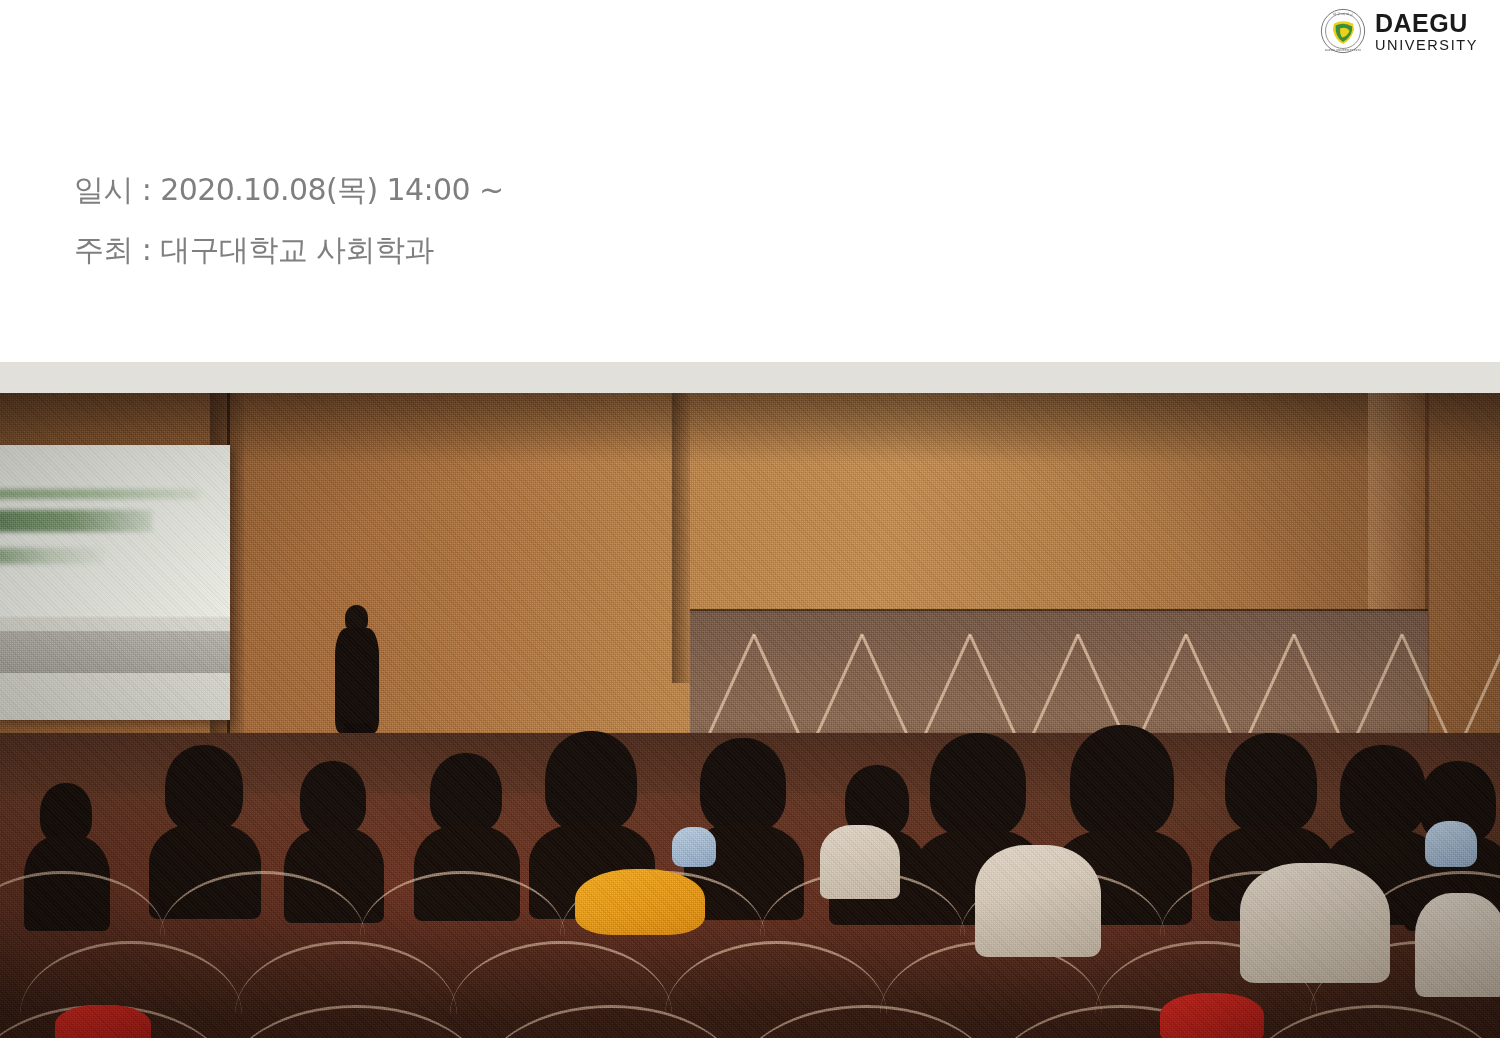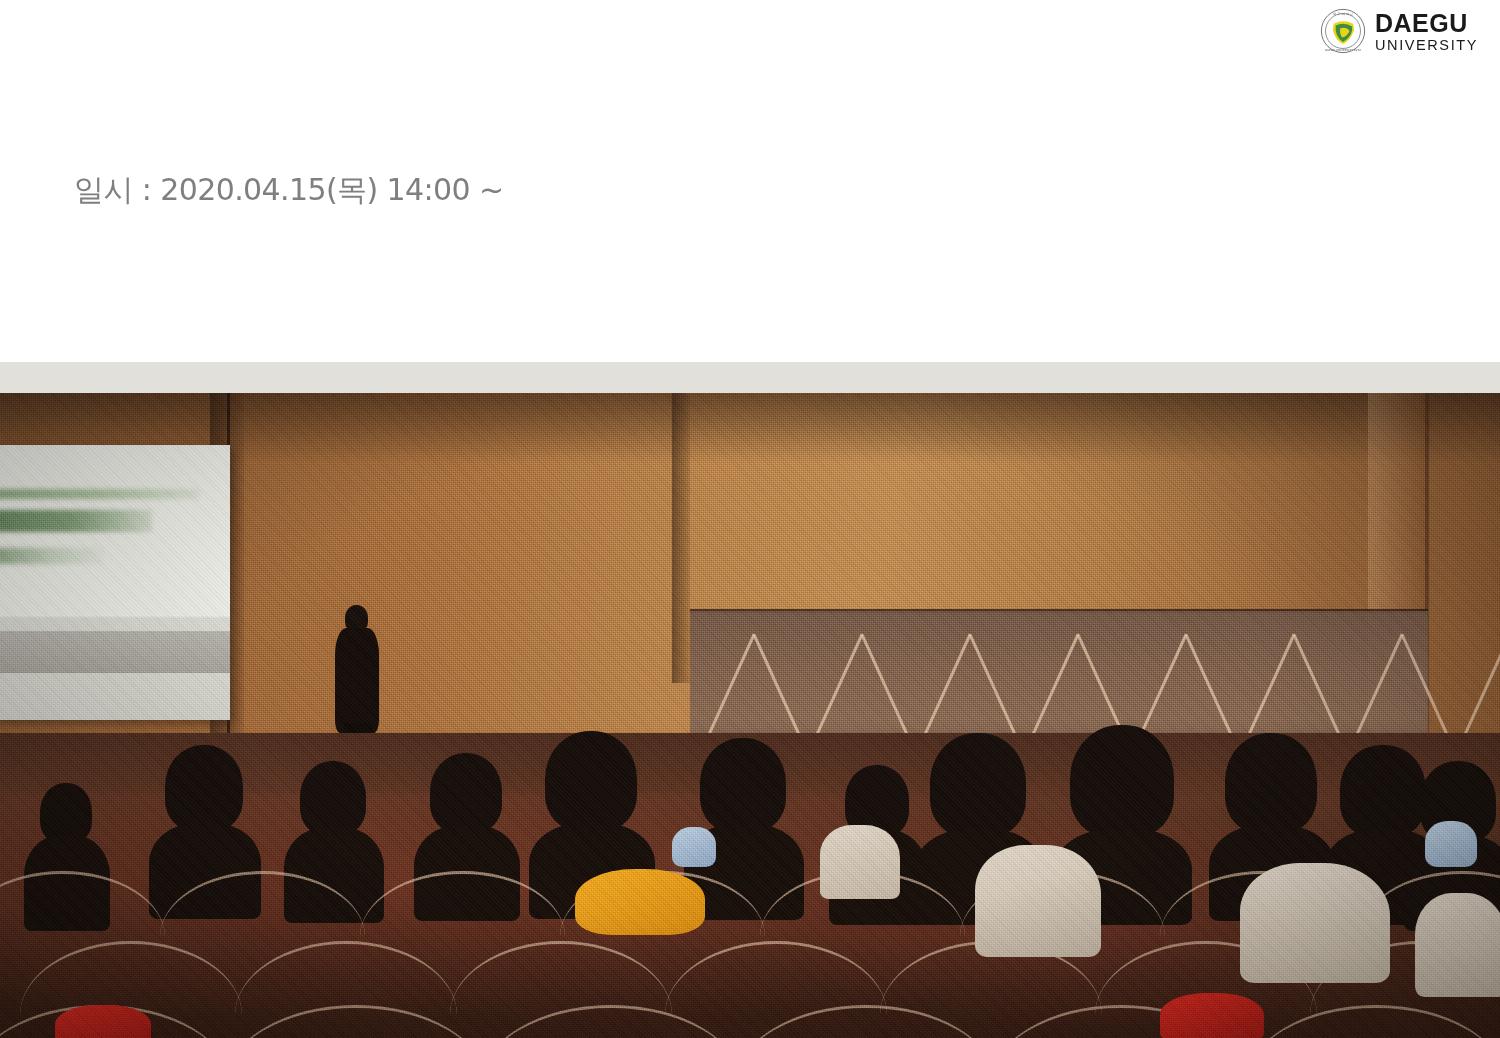--- a/index.html
+++ b/index.html
@@ -208,21 +208,22 @@
         </svg>
       </span>
       <span class="logo-wordmark">
         <span class="logo-daegu">DAEGU</span>
         <span class="logo-university">UNIVERSITY</span>
       </span>
     </div>
 
 
     <div class="info-list">
-      <div class="info-line">일시 : 2020.04.15(목) 14:00 ~</div>
+      <div class="info-line">일시 : 2020.10.08(목) 14:00 ~</div>
+      <div class="info-line">주최 : 대구대학교 사회학과</div>
     </div>
   </div>
 
   <div class="divider-band"></div>
 
   <div class="photo">
 
     <div class="ph wall-base"></div>
     <div class="ph wall-top-shade"></div>
 

